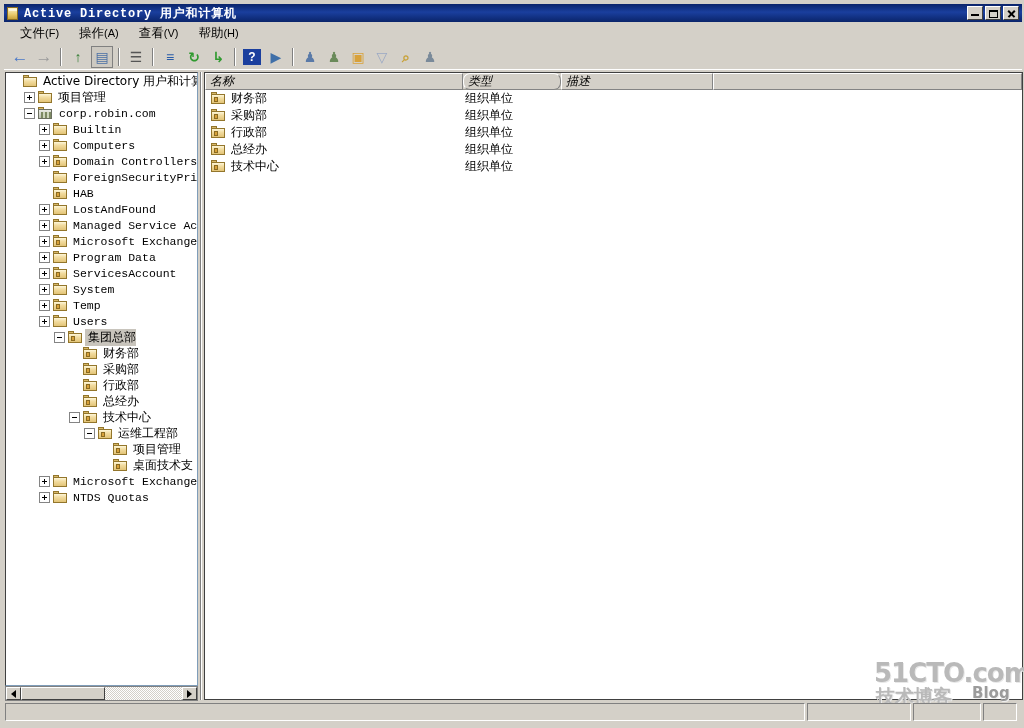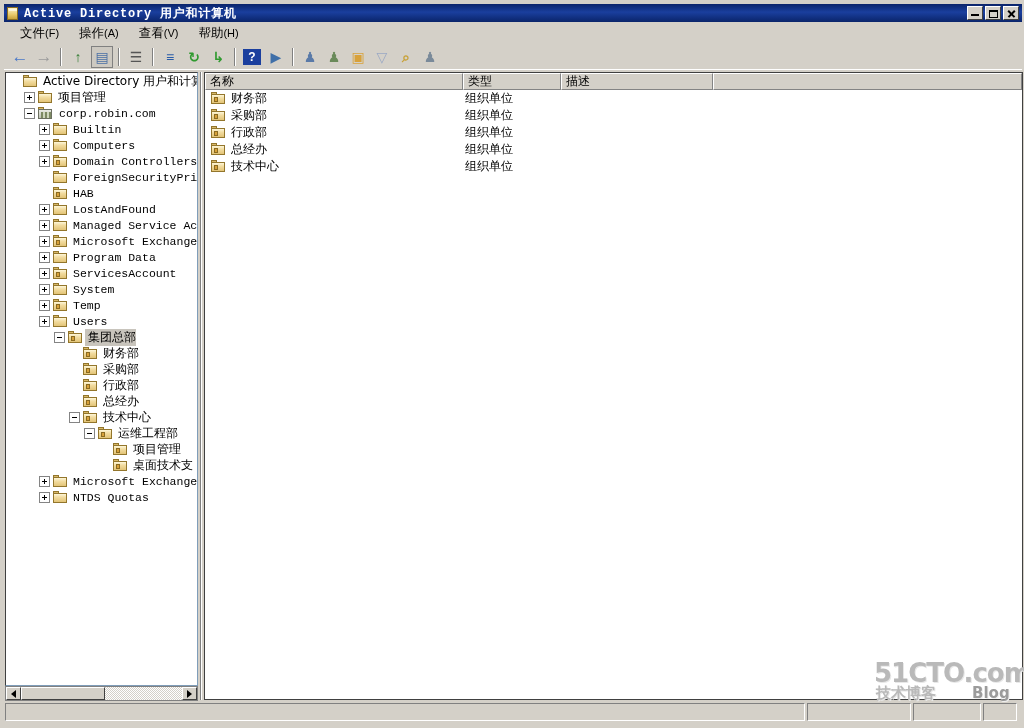--- a/index.html
+++ b/index.html
@@ -87,21 +87,21 @@
      border:1px solid #93762c;box-sizing:border-box;}
   .ic.ou .body:after{content:"";position:absolute;left:2px;top:2px;width:4px;height:5px;
      background:#d8a13a;border:1px solid #8a6b22;box-sizing:border-box;}
   .ic.dom{width:16px;height:13px;}
   .ic.dom .body{background:linear-gradient(to bottom,#e9eae4 0%,#bfc3b4 100%);border-color:#6c7060;}
   .ic.dom .body:after{content:"";position:absolute;left:2px;top:2px;width:10px;height:6px;
      background:repeating-linear-gradient(to right,#7d8a63 0 2px,#cfd6bd 2px 4px);}
 
   
   .lv-head{display:flex;height:17px;background:#d4d0c8;box-sizing:border-box;
-     border-bottom:1px solid #9a9a94;}
+     border-bottom:1px solid #9a9a94;font-style:italic;}
   .lv-th{height:17px;box-sizing:border-box;background:#d4d0c8;
      border-top:1px solid #fff;border-left:1px solid #fff;
      border-right:1px solid #848484;border-bottom:1px solid #848484;
      font-size:12px;color:#000;display:flex;align-items:center;padding-left:4px;white-space:nowrap;}
   .lv-row{height:17px;display:flex;align-items:center;font-size:12px;color:#000;}
   .lv-c-name{width:258px;display:flex;align-items:center;padding-left:6px;box-sizing:border-box;white-space:nowrap;}
   .lv-c-type{width:98px;box-sizing:border-box;padding-left:2px;white-space:nowrap;}
   .lv-c-desc{width:152px;box-sizing:border-box;padding-left:2px;white-space:nowrap;}
 
   
@@ -128,21 +128,21 @@
   .sb-main{flex:0 0 800px;}
   .sb-p2{flex:0 0 104px;}
   .sb-p3{flex:0 0 68px;}
   .sb-p4{flex:0 0 34px;}
 
   
   .wm{position:absolute;left:872px;top:656px;width:150px;height:48px;pointer-events:none;
       font-family:"DejaVu Sans",sans-serif;}
   .wm .l1{position:absolute;left:0;top:0;font-size:26px;font-weight:bold;color:#b9b9b9;
       letter-spacing:-1px;text-shadow:1px 1px 0 #e8e8e8;}
-  .wm .l2{position:absolute;left:2px;top:26px;font-size:15px;font-weight:bold;color:#b9b9b9;
+  .wm .l2{position:absolute;left:2px;top:26px;font-size:19px;font-weight:bold;color:#b9b9b9;
       letter-spacing:0px;text-shadow:1px 1px 0 #e8e8e8;}
   .wm .l3{position:absolute;left:98px;top:26px;font-size:15px;font-weight:bold;color:#9b9b9b;
       text-shadow:1px 1px 0 #efefef;text-align:center;}
 </style>
 </head>
 <body>
 
 <div id="app">
 
   <div class="titlebar">
@@ -485,21 +485,21 @@
     <div class="hs-arrow r">
         <span></span>
       </div>
   </div>
 
   <div class="list-pane">
     <div class="lv-head" id="lvhead">
         <div class="lv-th" style="width: 258px;">
           <span>名称</span>
         </div>
-        <div class="lv-th" style="width: 98px;">
+        <div class="lv-th" style="width: 98px; border-radius: 7px;">
           <span>类型</span>
         </div>
         <div class="lv-th" style="width: 152px;">
           <span>描述</span>
         </div>
         <div class="lv-th" style="flex: 1 1 0%;"></div>
       </div>
     <div id="lvbody">
         <div class="lv-row">
           <div class="lv-c-name">

